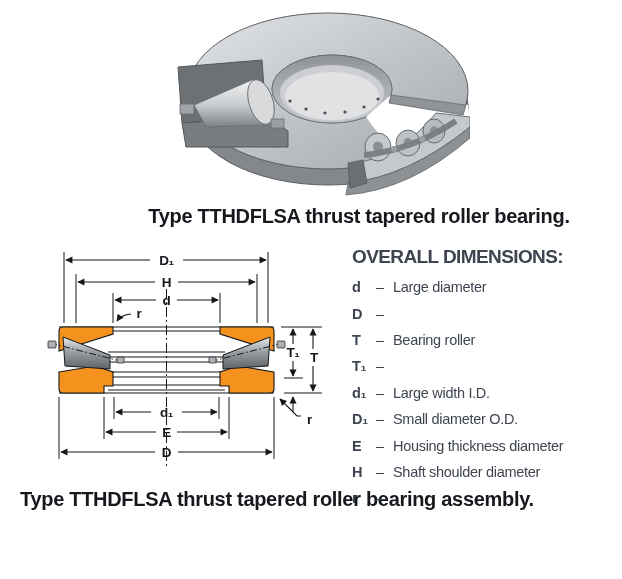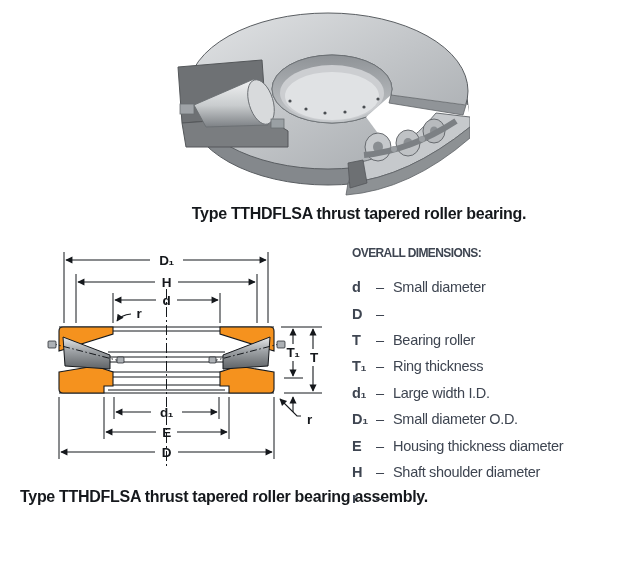--- a/index.html
+++ b/index.html
@@ -1,20 +1,20 @@
 <!DOCTYPE html>
 <html><head>
 <meta charset="utf-8">
 <style>
   html,body{margin:0;padding:0;background:#fff;}
   .page{position:relative;width:622px;height:579px;background:#fff;overflow:hidden;
         font-family:"Liberation Sans","DejaVu Sans",sans-serif;color:#15181c;}
   .abs{position:absolute;}
-  .caption{font-size:16px;font-weight:700;letter-spacing:-0.3px;color:#15181c;white-space:nowrap;}
-  .legend-heading{font-size:12px;font-weight:700;letter-spacing:-0.6px;color:#3E4551;white-space:nowrap;}
+  .caption{font-size:20px;font-weight:700;letter-spacing:-0.3px;color:#15181c;white-space:nowrap;}
+  .legend-heading{font-size:19px;font-weight:700;letter-spacing:-0.6px;color:#3E4551;white-space:nowrap;}
   .legend-list{position:absolute;left:352px;top:274px;width:260px;color:#3E4551;}
   .legend-row{display:flex;align-items:center;height:26.4px;font-size:14.5px;letter-spacing:-0.3px;}
   .legend-sym{width:24px;font-weight:700;font-family:"Liberation Sans","DejaVu Sans",sans-serif;}
   .legend-dash{width:17px;}
   .legend-desc{flex:1;white-space:nowrap;}
   svg text{font-family:"Liberation Sans","DejaVu Sans",sans-serif;font-weight:700;
            fill:#15181c;font-size:13.5px;letter-spacing:-0.3px;}
   .dimline{stroke:#15181c;stroke-width:1.1;fill:none;}
   .thin{stroke:#15181c;stroke-width:1;fill:none;}
 </style>
@@ -186,35 +186,34 @@
   </svg>
 
   <div class="abs caption" style="left:20px;top:488px;">Type TTHDFLSA thrust tapered roller bearing assembly.</div>
 
   <div class="abs legend-heading" style="left:352px;top:246px;">OVERALL DIMENSIONS:</div>
 
   <div class="legend-list">
     <div class="legend-row">
       <span class="legend-sym">d</span>
       <span class="legend-dash">–</span>
-      <span class="legend-desc">Small diameter</span>
+      <span class="legend-desc">Large diameter</span>
     </div>
     <div class="legend-row">
       <span class="legend-sym">D</span>
       <span class="legend-dash">–</span>
     </div>
     <div class="legend-row">
       <span class="legend-sym">T</span>
       <span class="legend-dash">–</span>
       <span class="legend-desc">Bearing roller</span>
     </div>
     <div class="legend-row">
       <span class="legend-sym">T₁</span>
       <span class="legend-dash">–</span>
-      <span class="legend-desc">Ring thickness</span>
     </div>
     <div class="legend-row">
       <span class="legend-sym">d₁</span>
       <span class="legend-dash">–</span>
       <span class="legend-desc">Large width I.D.</span>
     </div>
     <div class="legend-row">
       <span class="legend-sym">D₁</span>
       <span class="legend-dash">–</span>
       <span class="legend-desc">Small diameter O.D.</span>

